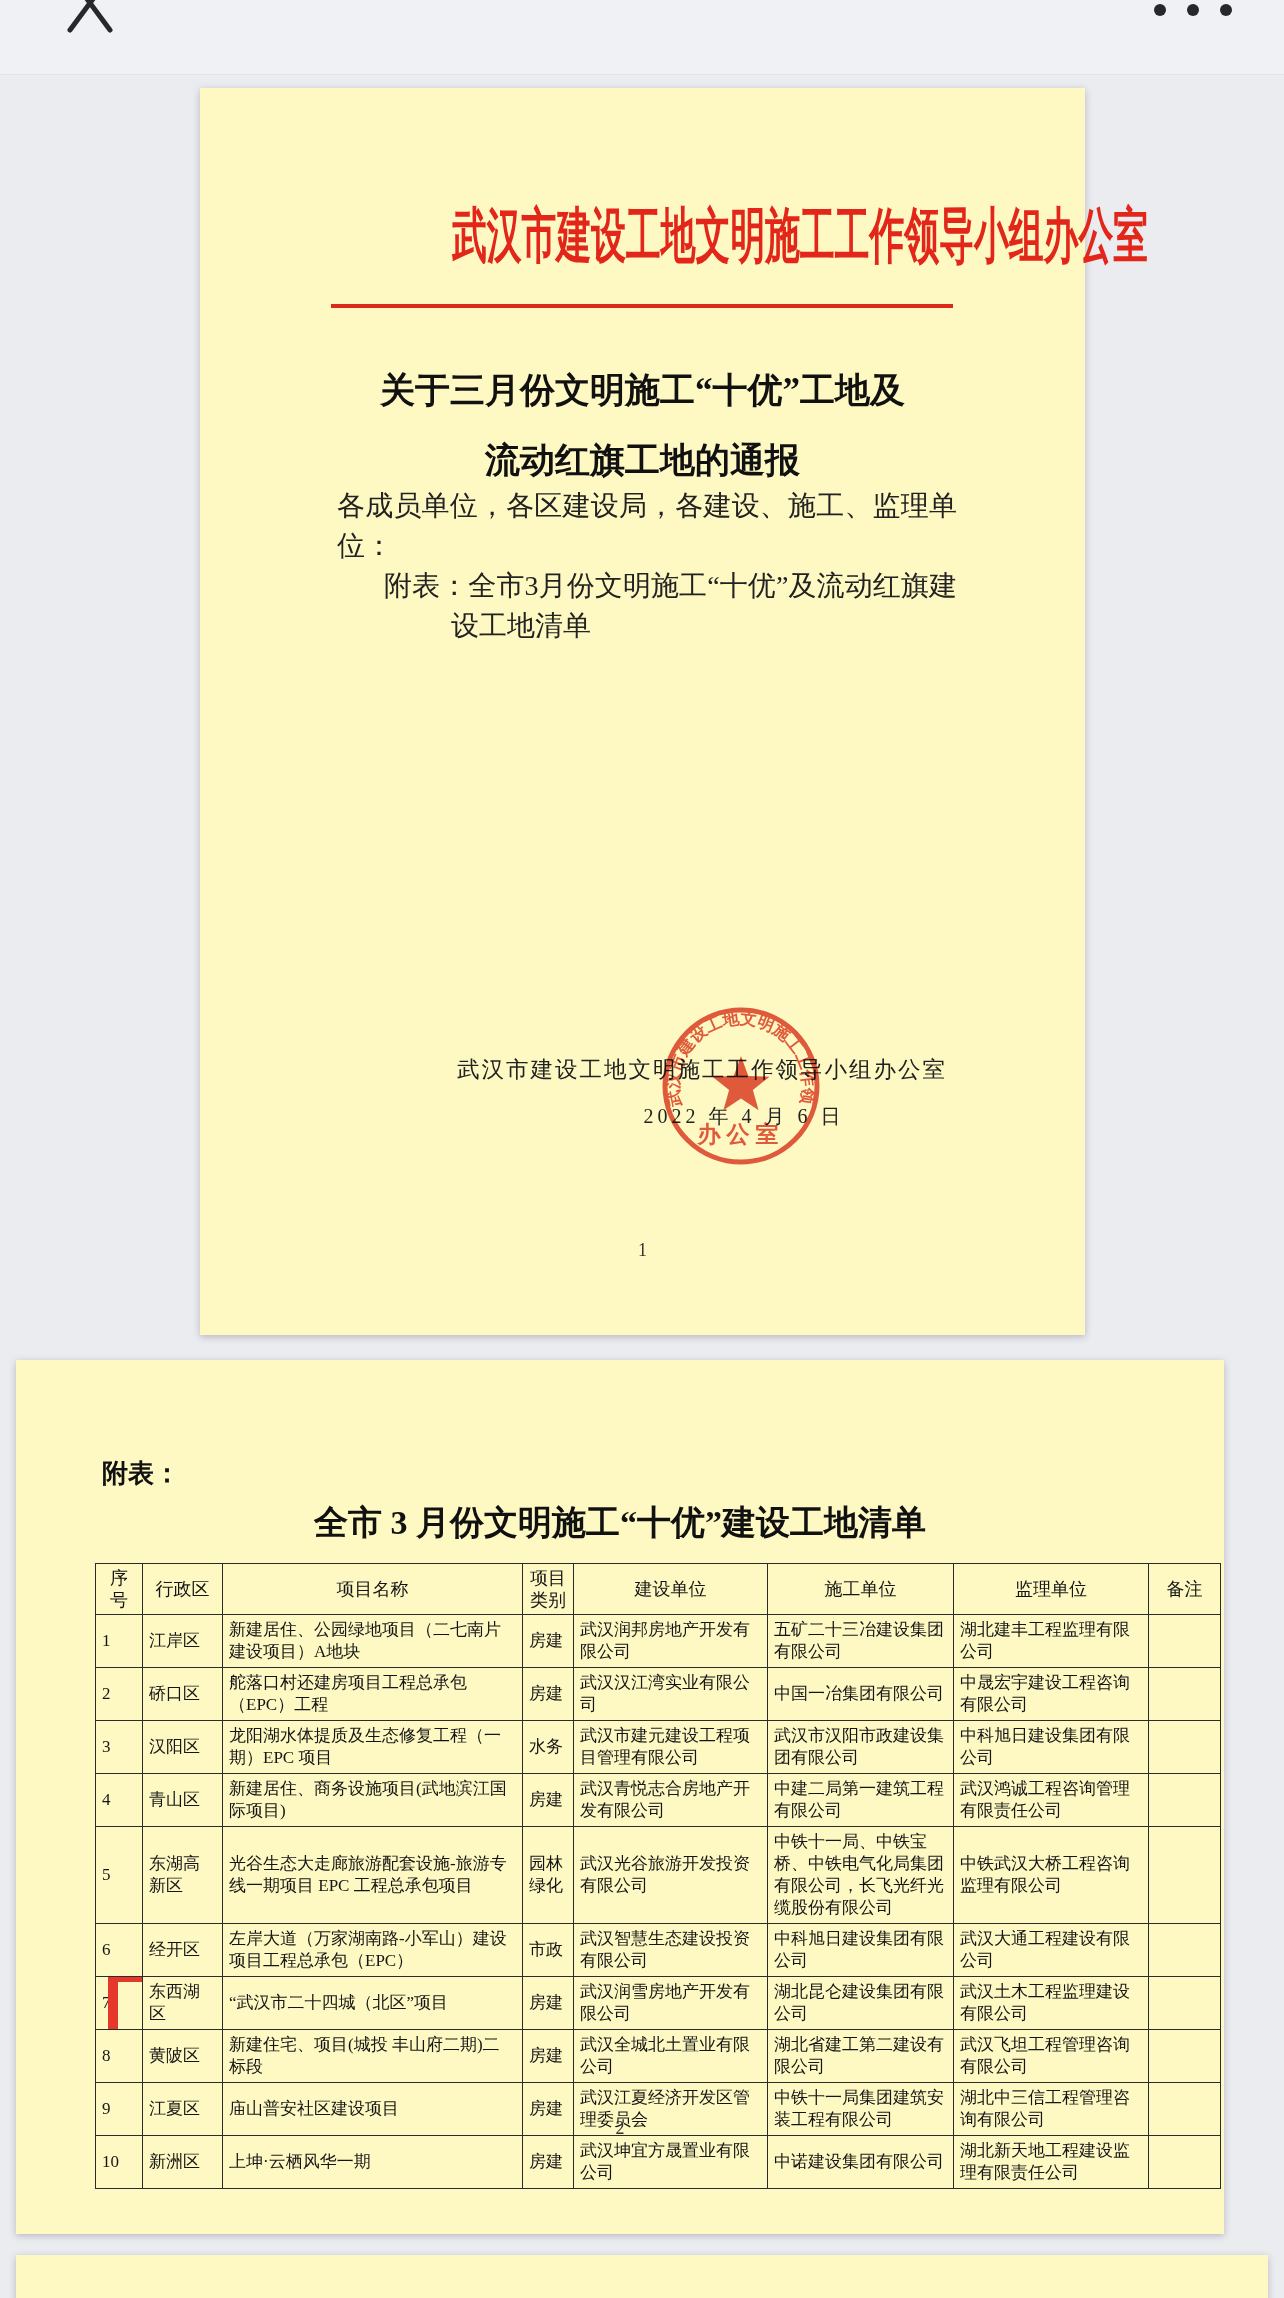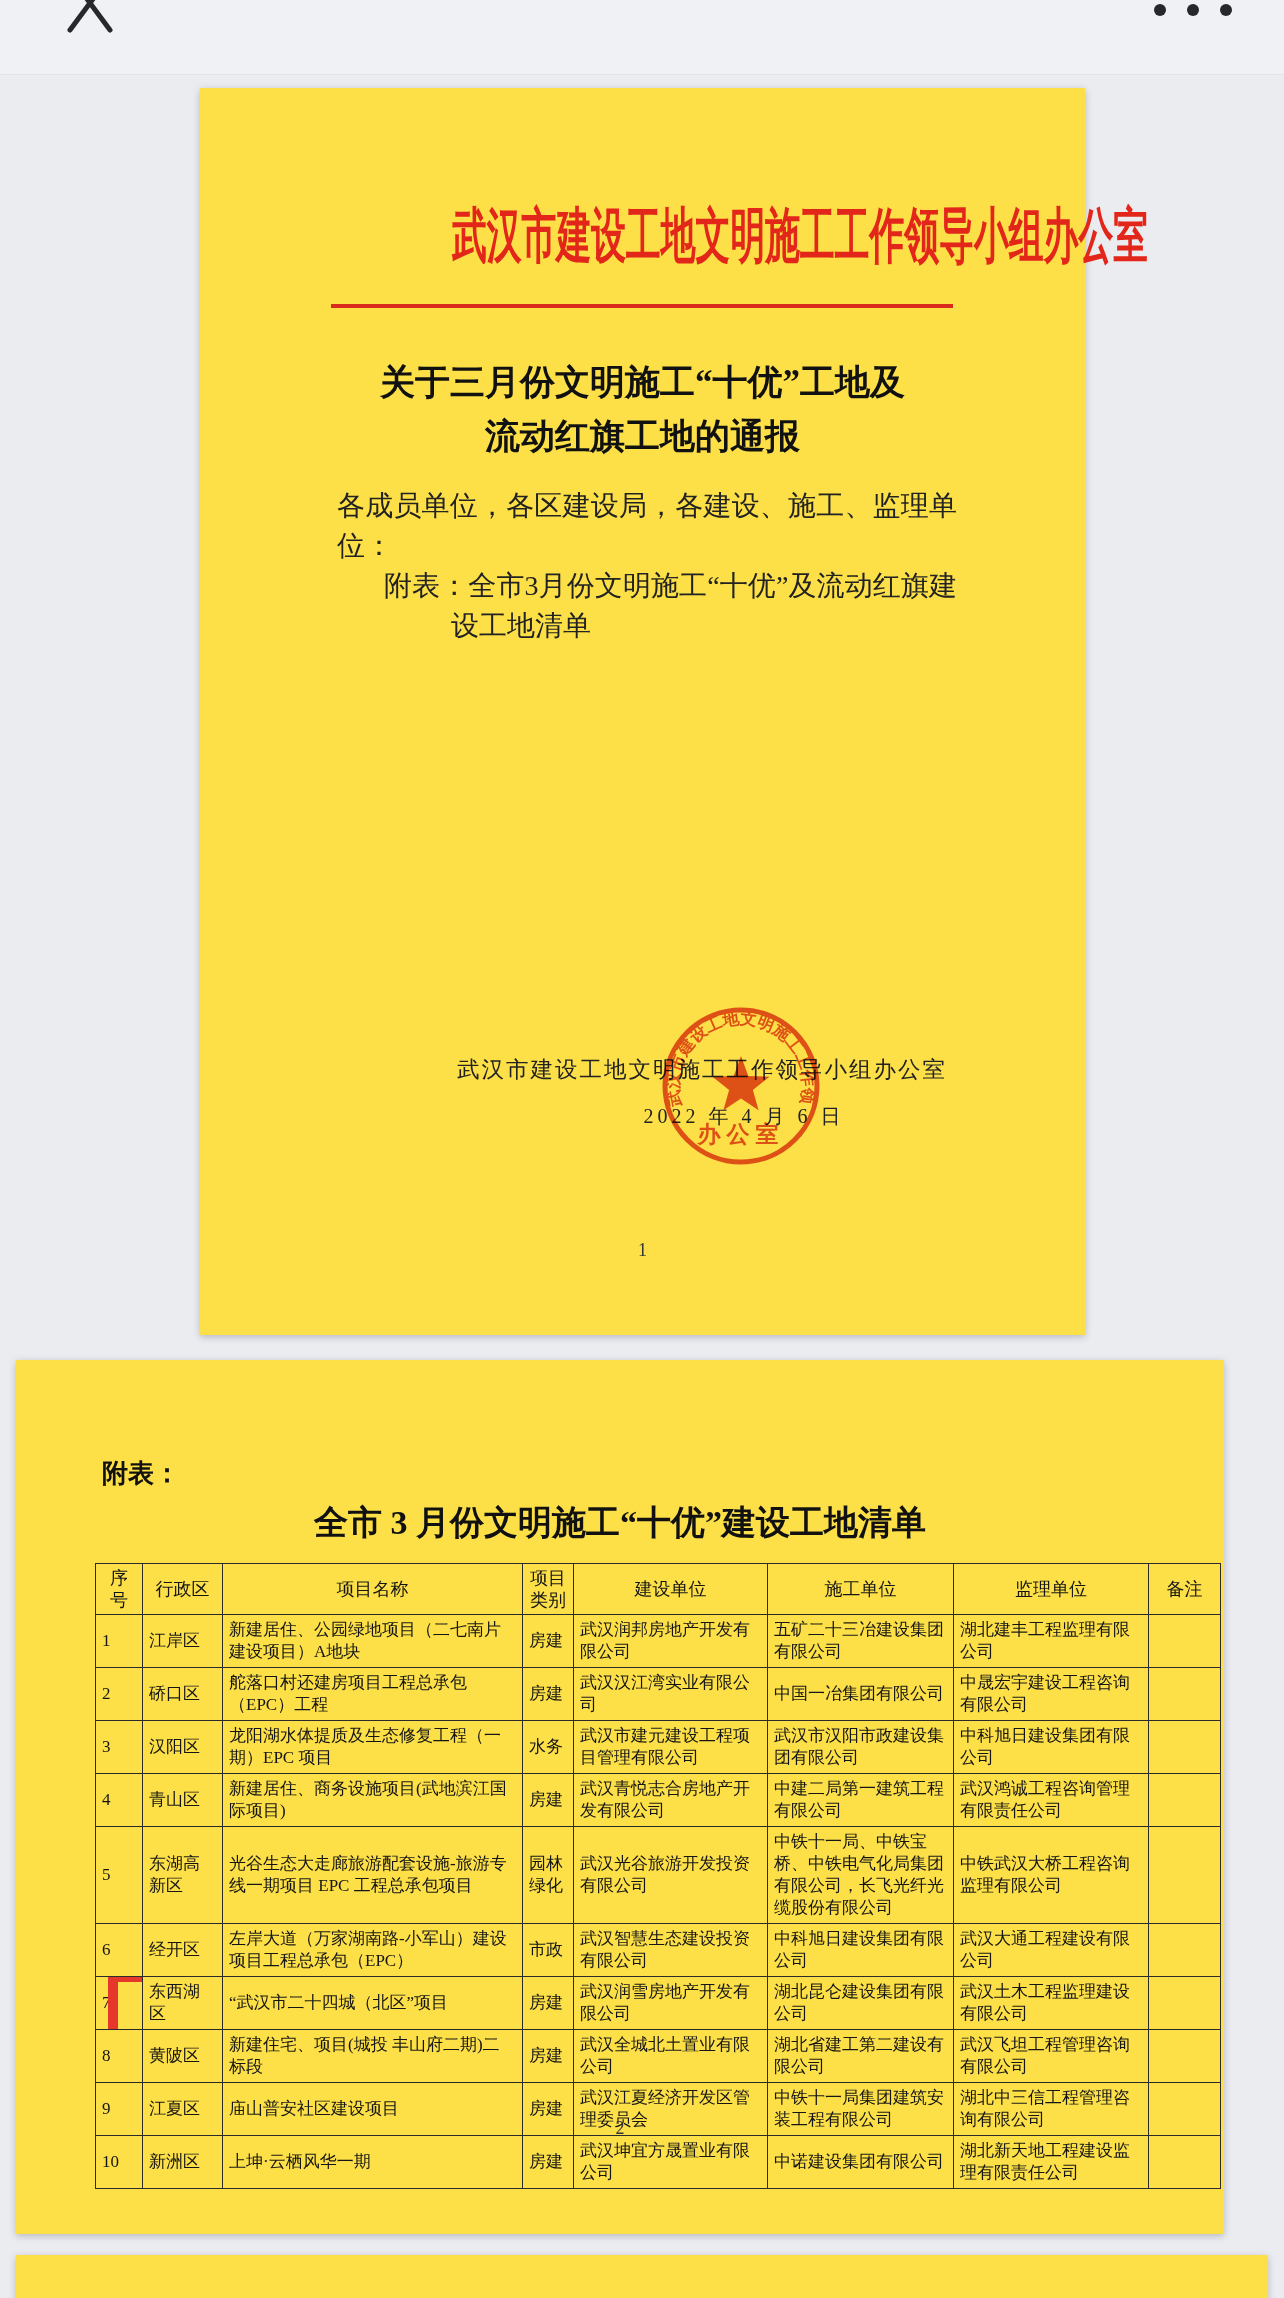--- a/index.html
+++ b/index.html
@@ -12,36 +12,36 @@
   
   .topbar{
     position:absolute;left:0;top:0;width:1284px;height:74px;
     background:#f0f1f4;border-bottom:1px solid #e3e4e8;overflow:hidden;z-index:20;
   }
   .close-wrap{position:absolute;left:64px;top:-30px;width:52px;height:64px;}
   .dots{position:absolute;right:52px;top:4px;display:flex;gap:21px;}
   .dots span{width:12px;height:12px;border-radius:50%;background:#26282b;display:block;}
   
   .page{
-    position:absolute;background:#fde047;
+    position:absolute;background:#fef9c3;
     box-shadow:0 2px 7px rgba(50,55,75,.28);
   }
   #page1{left:200px;top:88px;width:885px;height:1247px;}
   #page2{left:16px;top:1360px;width:1208px;height:874px;}
   #page3{left:16px;top:2255px;width:1252px;height:60px;}
   
   .org-header{
     position:absolute;top:108px;left:0;width:100%;text-align:center;
     white-space:nowrap;color:#e3261a;font-weight:bold;font-size:60px;
   }
   .org-header .squeeze{display:inline-block;transform:scaleX(.58);transform-origin:center;}
   .red-rule{position:absolute;top:216px;left:131px;width:622px;height:4px;background:#d92a1c;}
   .doc-title{
     position:absolute;top:268px;left:0;width:100%;text-align:center;
-    font-size:35px;font-weight:bold;line-height:54px;color:#111;white-space:pre-line;
+    font-size:35px;font-weight:bold;line-height:70px;color:#111;white-space:pre-line;
   }
   .body-block{
     position:absolute;top:398px;left:137px;width:620px;
     font-size:28px;line-height:40px;text-align:justify;color:#222;
   }
   .body-block p{margin:0;}
   .body-block .indent{text-indent:2em;}
   .attach-note{
     margin-top:16px;padding-left:114px;text-indent:-67px;
   }

